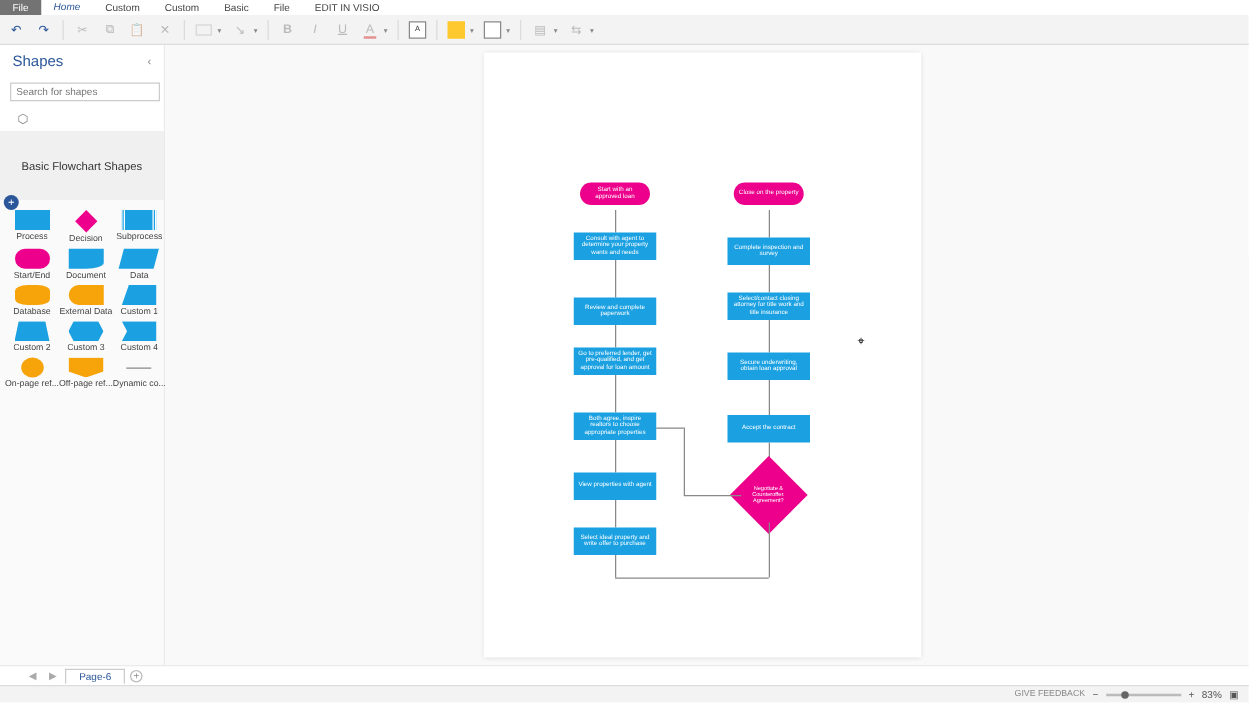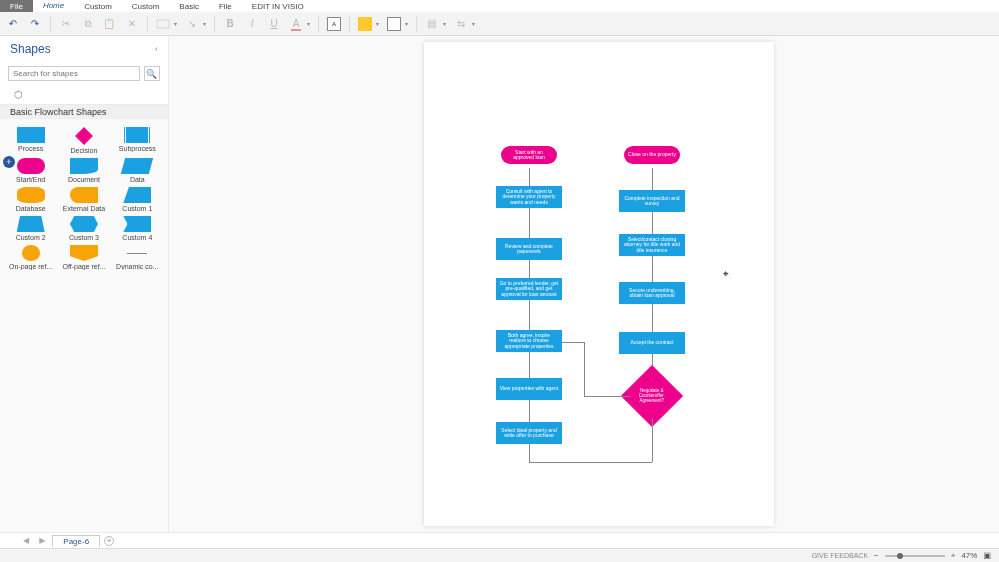--- a/index.html
+++ b/index.html
@@ -20,28 +20,28 @@
 .ribbon .swatch-border { border: 1px solid #888; background: #fff; }
 .ribbon .swatch-text { border: 1px solid #888; background: #fff; font-size: 6px; color: #333; }
 .ribbon .dropdown-chev { font-size: 6px; color: #888; margin-left: -4px; }
 .ribbon .fontcolor-a { position: relative; }
 .ribbon .fontcolor-a::after { content:''; position:absolute; bottom:0; left:2px; right:2px; height:2px; background:#c00; }
 
 
 .main { flex: 1; display: flex; overflow: hidden; }
 
 
-.shapes-panel { width: 169px; border-right: 1px solid #eaeaea; display: flex; flex-direction: column; background: #fafafa; }
+.shapes-panel { width: 132px; border-right: 1px solid #eaeaea; display: flex; flex-direction: column; background: #fafafa; }
 .shapes-header { display: flex; align-items: center; padding: 6px 10px; font-size: 12px; color: #2b579a; justify-content: space-between; background: #fff; }
 .shapes-search { display: flex; padding: 4px 8px; gap: 4px; background: #fff; justify-content: space-between; }
 .shapes-search input { flex:1; border: 1px solid #ccc; font-size: 8px; padding: 2px 4px; color: #888; }
 .shapes-search .search-btn { width: 16px; border:1px solid #ccc; display:flex; align-items:center; justify-content:center; color:#2b579a; font-size:9px; }
 .shapes-tabs { display: flex; padding: 0 8px; border-bottom: 1px solid #eaeaea; background: #fff; }
 .shapes-tabs .icon { font-size: 10px; color: #888; padding: 4px 6px; }
-.shapes-cat { padding: 2px 10px; font-size: 9px; color: #333; background: #f0f0f0; }
+.shapes-cat { padding: 22px 10px; font-size: 9px; color: #333; background: #f0f0f0; text-align: center; }
 .shapes-grid { padding: 8px 4px; display: grid; grid-template-columns: repeat(3, 1fr); gap: 4px 0; text-align: center; }
 .shape-cell { display: flex; flex-direction: column; align-items: center; gap: 2px; cursor: pointer; }
 .shape-cell .thumb { width: 28px; height: 16px; position: relative; }
 .shape-cell .label { font-size: 7px; color: #444; max-width: 44px; overflow: hidden; text-overflow: ellipsis; white-space: nowrap; }
 .th-process { background: #1ba1e2; }
 .th-decision { background: #ec008c; transform: rotate(45deg) scale(0.7); width:18px !important; height:18px !important; margin: 0 auto;}
 .th-subprocess { background: #1ba1e2; border-left: 3px double #fff; border-right: 3px double #fff; }
 .th-startend { background: #ec008c; border-radius: 8px; }
 .th-document { background: #1ba1e2; border-radius: 0 0 50% 0 / 0 0 30% 0; }
 .th-data { background: #1ba1e2; transform: skewX(-15deg); }
@@ -256,15 +256,15 @@
   <span class="navbtn">▶</span>
   <div class="ptab">Page-6</div>
   <div class="add-page">+</div>
 </div>
 
 <div class="statusbar">
   <span style="color:#888; font-size:7px;">GIVE FEEDBACK</span>
   <span>−</span>
   <div class="zoom-slider"></div>
   <span>+</span>
-  <span>47%</span>
+  <span>83%</span>
   <span>▣</span>
 </div>
 
 </body></html>

